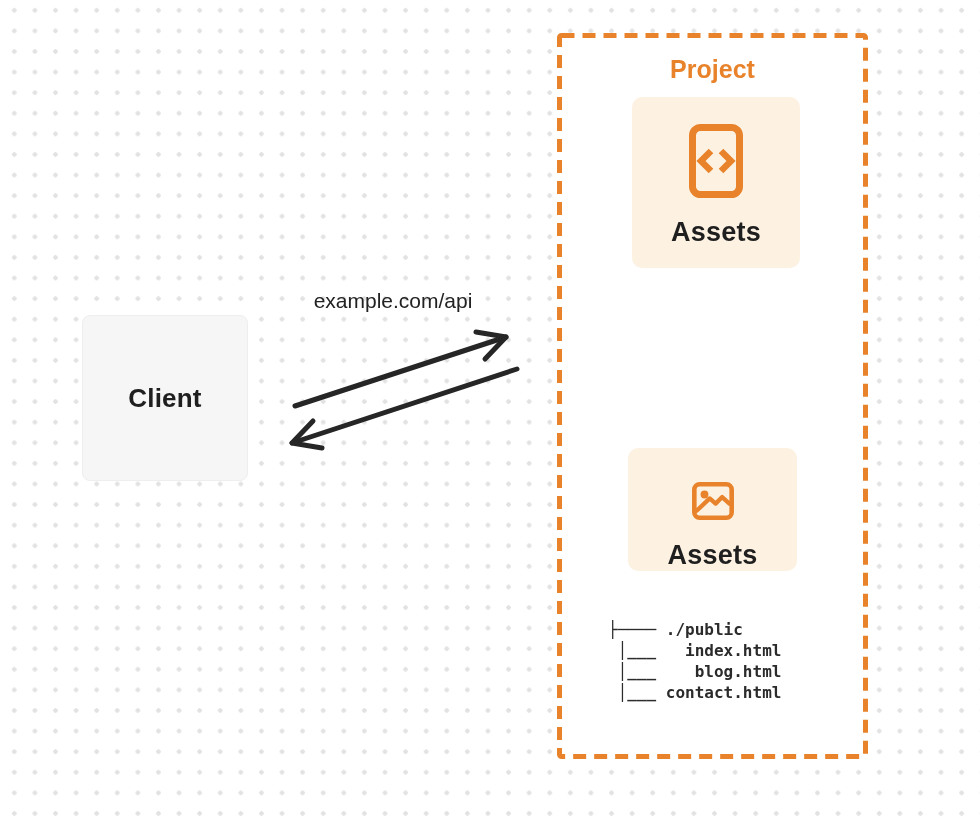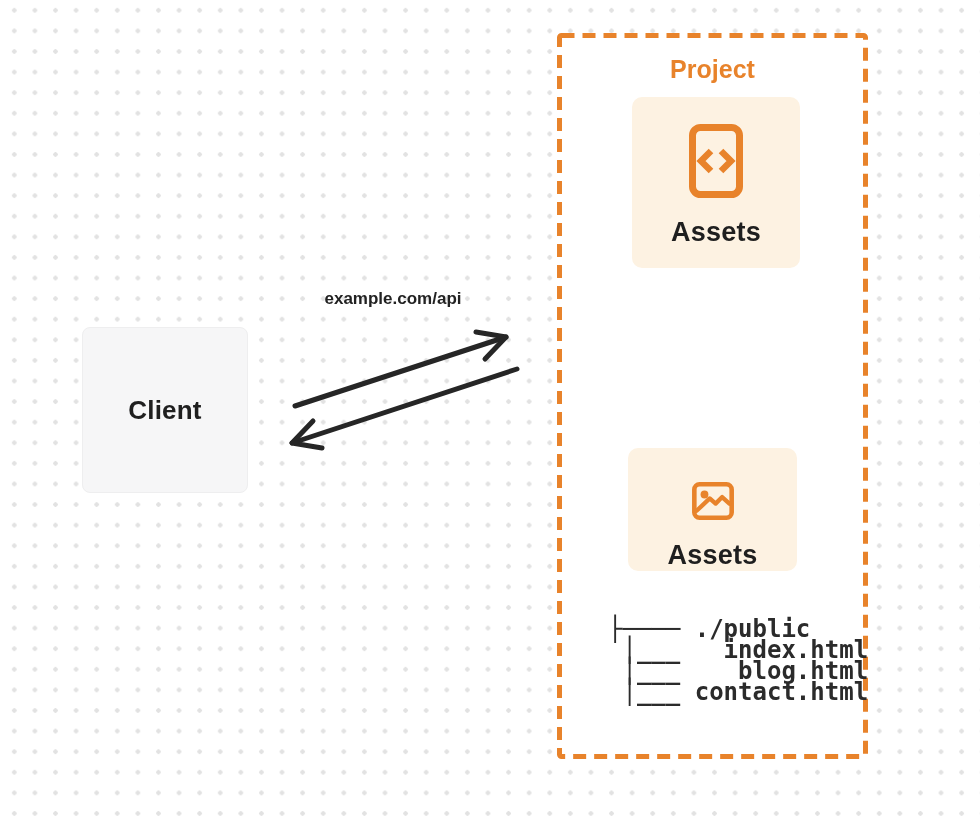--- a/index.html
+++ b/index.html
@@ -18,32 +18,32 @@
   }
 
   
   .client-box {
     position: absolute;
     left: 82px; top: 315px;
     width: 166px; height: 166px;
     background: #f6f6f7;
     border: 1px solid #eeeeef;
     border-radius: 8px;
-    display: flex; align-items: center; justify-content: center; margin-top: 12px;
+    display: flex; align-items: center; justify-content: center;
   }
   .client-box .node-label {
     font-size: 26px; font-weight: 700; color: #1f1f1f; letter-spacing: 0.2px;
   }
 
   
   .request-label {
     position: absolute;
     left: 300px; top: 289px; width: 186px;
     text-align: center;
-    font-size: 17px; font-weight: 700; color: #222222;
+    font-size: 21px; font-weight: 400; color: #222222;
   }
 
   
   .arrows-svg {
     position: absolute; left: 0; top: 0;
     width: 980px; height: 818px;
     pointer-events: none;
   }
 
   
@@ -85,21 +85,21 @@
   .card-assets .card-label { margin-top: 20px; }
   .card-label {
     font-size: 27px; font-weight: 700; color: #1f1f1f; letter-spacing: 0.2px;
   }
 
   
   .file-tree {
     position: absolute;
     left: 51px; top: 586px;
     font-family: "DejaVu Sans Mono", monospace;
-    font-size: 24px; line-height: 21px;
+    font-size: 16px; line-height: 21px;
     font-weight: 700;
     color: #2b2b2b;
     white-space: pre;
   }
 </style>
 </head>
 <body>
 
 <div class="canvas">
 

